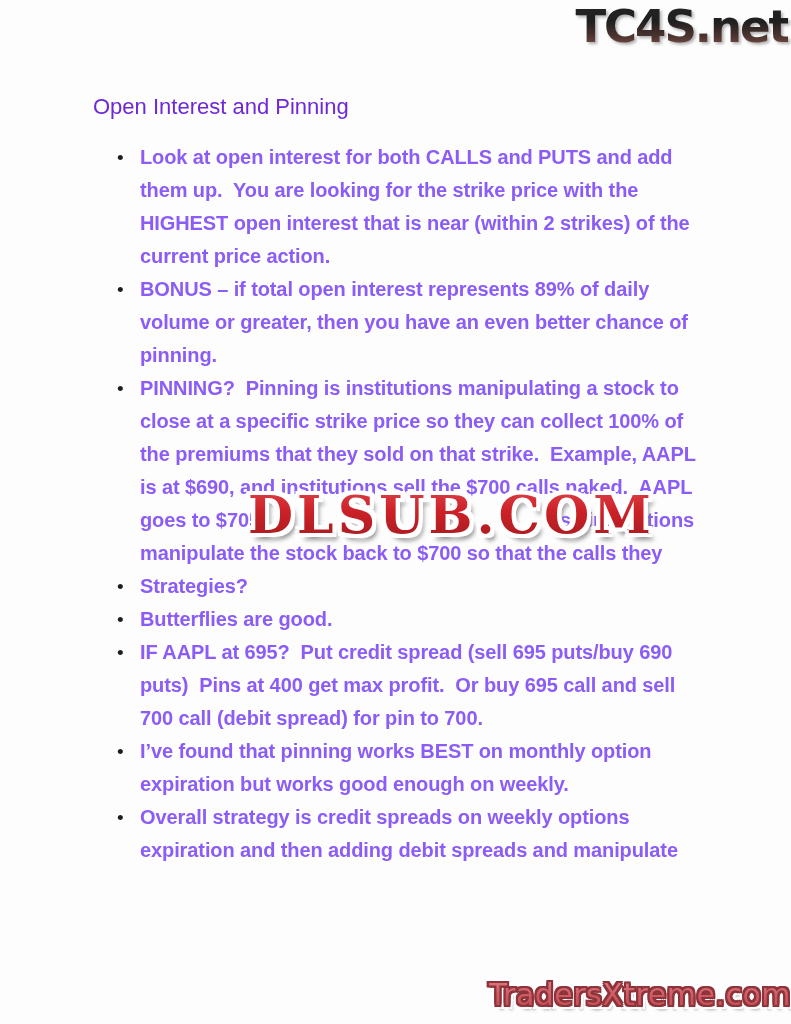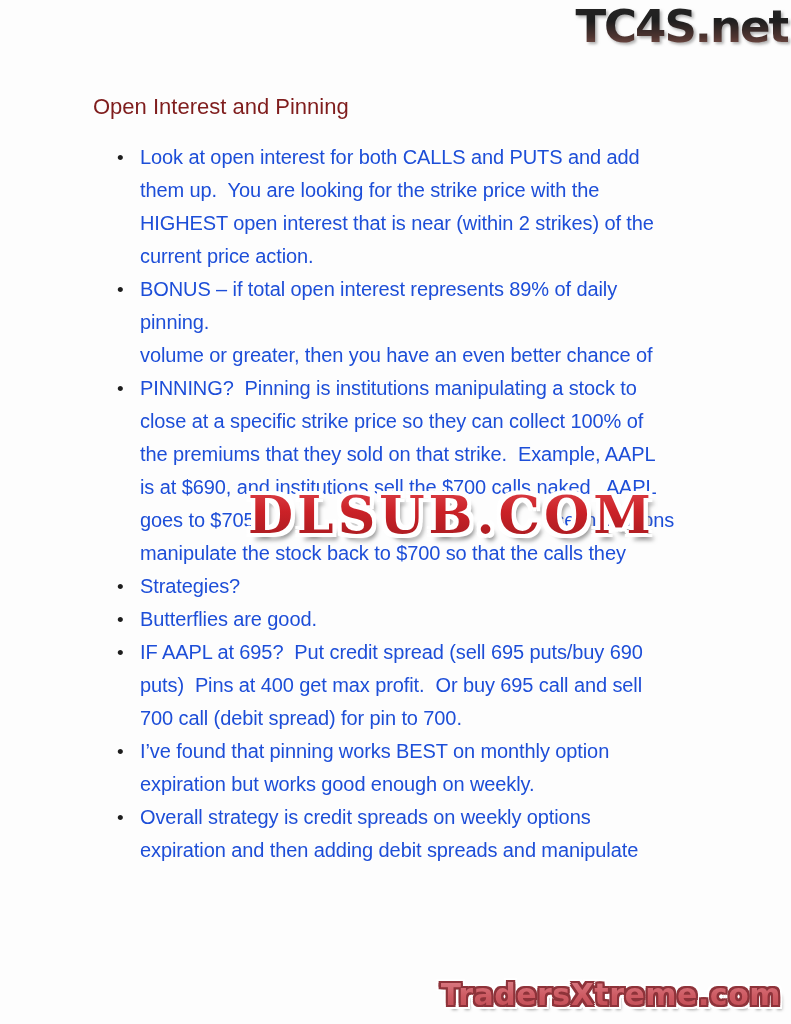--- a/index.html
+++ b/index.html
@@ -31,43 +31,44 @@
     color: transparent;
     filter: drop-shadow(2px 2px 1.5px rgba(110,110,110,0.55));
   }
 
   
   .doc-title {
     position: absolute;
     left: 93px;
     top: 94px;
     font-size: 22px;
-    color: #7f1d1d;
+    color: #6d28d9;
   }
   .bullet-list {
     position: absolute;
     left: 117px;
     top: 141px;
     width: 610px;
   }
   .bullet-item { display: flex; }
   .dot {
     width: 23px;
     flex: 0 0 23px;
     font-size: 19px;
     line-height: 33px;
     color: #1d1d1d;
   }
   .lines { flex: 1; }
   .line {
     font-size: 20px;
     line-height: 33px;
     letter-spacing: -0.1px;
-    color: #1d4ed8;
+    color: #8b5cf6;
     white-space: pre-wrap;
+    font-weight: bold;
   }
   .wm-gap { display: inline-block; width: 300px; }
 
   
   .dlsub {
     position: absolute;
     left: 248px;
     top: 486px;
     z-index: 5;
     font-family: "DejaVu Serif", serif;
@@ -91,23 +92,23 @@
     background: linear-gradient(180deg, #e0474d 0%, #cb2127 45%, #a21b20 100%);
     -webkit-background-clip: text;
     background-clip: text;
     color: transparent;
   }
 
   
   .txtreme {
     position: absolute;
     top: 977px;
-    right: 10px;
+    right: 0;
     font-family: "DejaVu Sans", sans-serif;
-    font-weight: bold;
+    font-weight: normal;
     font-size: 30px;
     letter-spacing: 0.5px;
     line-height: 1.2;
     white-space: nowrap;
   }
   .txtreme .stroke {
     position: absolute; left: 0; top: 0;
     color: #ffffff;
     text-shadow:
       -4px -4px 0 #fff, 4px -4px 0 #fff, -4px 4px 0 #fff, 4px 4px 0 #fff,
@@ -147,22 +148,22 @@
           <div class="line">Look at open interest for both CALLS and PUTS and add</div>
           <div class="line">them up.  You are looking for the strike price with the</div>
           <div class="line">HIGHEST open interest that is near (within 2 strikes) of the</div>
           <div class="line">current price action.</div>
         </div>
       </div>
       <div class="bullet-item">
         <span class="dot">•</span>
         <div class="lines">
           <div class="line">BONUS – if total open interest represents 89% of daily</div>
+          <div class="line">volume or greater, then you have an even better chance of</div>
           <div class="line">pinning.</div>
-          <div class="line">volume or greater, then you have an even better chance of</div>
         </div>
       </div>
       <div class="bullet-item">
         <span class="dot">•</span>
         <div class="lines">
           <div class="line">PINNING?  Pinning is institutions manipulating a stock to</div>
           <div class="line">close at a specific strike price so they can collect 100% of</div>
           <div class="line">the premiums that they sold on that strike.  Example, AAPL</div>
           <div class="line">is at $690, and institutions sell the $700 calls naked.  AAPL</div>
           <div class="line"><span>goes to $705</span><span class="wm-gap"></span><span>se institutions</span></div>

